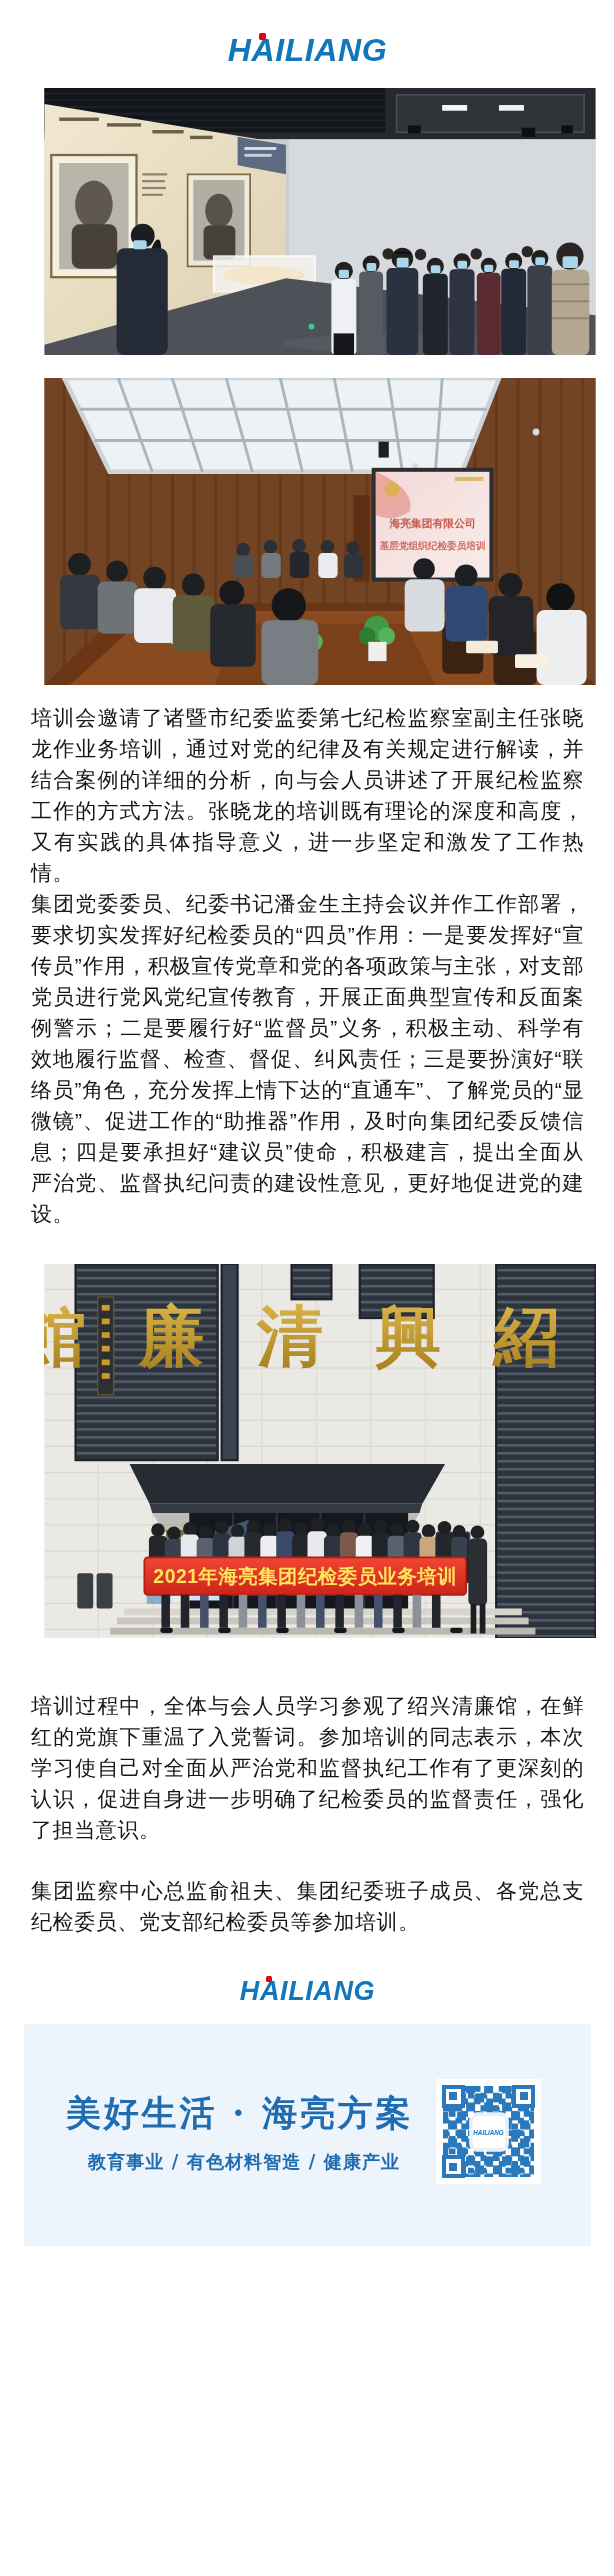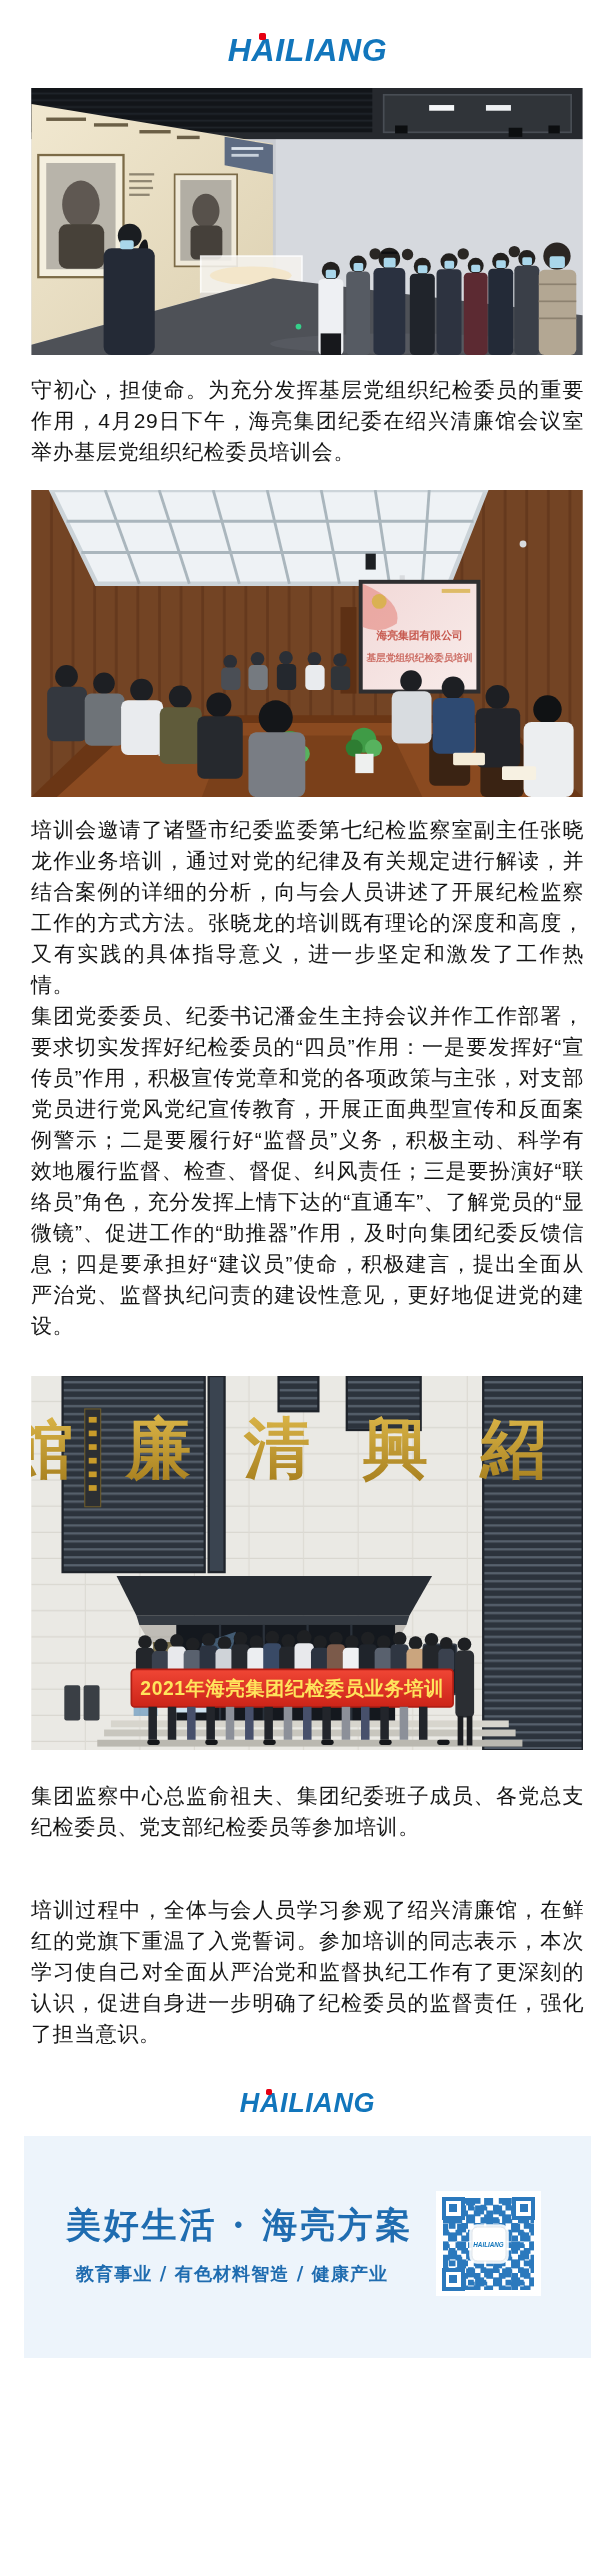--- a/index.html
+++ b/index.html
@@ -7,35 +7,35 @@
   
   .logo-row{display:flex;justify-content:center;align-items:center;}
   .logo-top{padding-top:36px;height:28.5px;margin-bottom:23px;}
   .logo-bottom{margin-top:42px;height:25px;}
   .logo-mark{position:relative;display:inline-block;font-family:"Liberation Sans",sans-serif;
              font-style:italic;font-weight:800;color:#1276bc;letter-spacing:0.6px;line-height:1;}
   .logo-top  .logo-mark{font-size:32px;}
   .logo-bottom .logo-mark{font-size:27px;}
   .logo-dot{position:absolute;top:-1.1px;left:0.98em;width:0.22em;height:0.22em;background:#e60012;border-radius:1.7px;}
   
-  .photo{display:block;margin:0 31px;font-size:0;line-height:0;}
+  .photo{display:block;margin:0 44px;font-size:0;line-height:0;}
   .photo svg{display:block;}
   .photo-1{margin-top:0;}
   .photo-2{margin-top:23px;}
   .photo-3{margin-top:35px;}
   
   .para{margin:0 31px;font-size:21px;line-height:31px;letter-spacing:0.6px;color:#161616;
         text-align:justify;text-justify:inter-ideograph;word-break:break-all;}
   .p1{margin-top:19.3px;} .p2{margin-top:17px;} .p3{}
   .p4{margin-top:33px;} .p5{margin-top:52px;} .p6{margin-top:30px;}
   
   .footer{margin:20.5px 24px 0 24px;height:222px;background:#edf4fb;position:relative;}
   .footer-slogan{position:absolute;left:42px;top:66px;font-family:"DejaVu Serif",serif;
                  font-weight:bold;font-size:35px;color:#1f6cb0;letter-spacing:2.8px;white-space:nowrap;}
-  .footer-industries{position:absolute;left:52px;top:126px;font-family:"DejaVu Serif",serif;
+  .footer-industries{position:absolute;left:64px;top:126px;font-family:"DejaVu Serif",serif;
                  font-weight:bold;font-size:18px;color:#1f6cb0;letter-spacing:1.1px;white-space:nowrap;}
   .qr-card{position:absolute;right:50px;top:55px;width:105px;height:105px;background:#ffffff;}
   .qr-pattern{position:absolute;left:6.8px;top:6.8px;right:6.8px;bottom:6.8px;
       background-image:
         repeating-conic-gradient(#2b79bd 0% 25%, rgba(0,0,0,0) 0% 50%),
         repeating-conic-gradient(#2b79bd 0% 25%, rgba(0,0,0,0) 0% 50%);
       background-size:12.5px 12.5px, 18px 18px;
       background-position:0 0, 5.1px 7.4px;}
   .qr-finder{position:absolute;width:23px;height:23px;border:4px solid #2b79bd;background:#ffffff;
              display:flex;align-items:center;justify-content:center;box-sizing:border-box;}
@@ -187,21 +187,20 @@
             <rect x="912" y="296" width="27" height="21" rx="4" fill="#a9d6ea"></rect>
             <rect x="893" y="320" width="66" height="150" rx="10" fill="#b3a793"></rect>
             <rect x="893" y="344" width="66" height="3" fill="#8d8270"></rect>
             <rect x="893" y="374" width="66" height="3" fill="#8d8270"></rect>
             <rect x="893" y="404" width="66" height="3" fill="#8d8270"></rect>
           </g>
       </g>
     </svg>
   </figure>
 
-  <p class="para p1">守初心，担使命。为充分发挥基层党组织纪检委员的重要作用，4月29日下午，海亮集团纪委在绍兴清廉馆会议室举办基层党组织纪检委员培训会。</p>
 
   <figure class="photo photo-2">
     <svg width="552" height="307" viewBox="0 0 970 540">
       <defs>
         <pattern id="wood" width="38" height="40" patternUnits="userSpaceOnUse">
           <rect width="38" height="40" fill="#734424"></rect>
             <rect x="33" width="5" height="40" fill="#65391d"></rect>
         </pattern>
         <linearGradient id="slide" x1="0" y1="0" x2="1" y2="1">
           <stop offset="0" stop-color="#f2d9d8"></stop>
@@ -497,22 +496,22 @@
             <rect x="306" y="640" width="22" height="9" rx="4"></rect>
           <rect x="408" y="640" width="22" height="9" rx="4"></rect>
             <rect x="510" y="640" width="22" height="9" rx="4"></rect>
           <rect x="612" y="640" width="22" height="9" rx="4"></rect>
             <rect x="714" y="640" width="22" height="9" rx="4"></rect>
         </g>
       </g>
     </svg>
   </figure>
 
+  <p class="para p5">培训过程中，全体与会人员学习参观了绍兴清廉馆，在鲜红的党旗下重温了入党誓词。参加培训的同志表示，本次学习使自己对全面从严治党和监督执纪工作有了更深刻的认识，促进自身进一步明确了纪检委员的监督责任，强化了担当意识。</p>
   <p class="para p6">集团监察中心总监俞祖夫、集团纪委班子成员、各党总支纪检委员、党支部纪检委员等参加培训。</p>
-  <p class="para p5">培训过程中，全体与会人员学习参观了绍兴清廉馆，在鲜红的党旗下重温了入党誓词。参加培训的同志表示，本次学习使自己对全面从严治党和监督执纪工作有了更深刻的认识，促进自身进一步明确了纪检委员的监督责任，强化了担当意识。</p>
 
   <div class="logo-row logo-bottom">
     <span class="logo-mark">
       <span>HAILIANG</span>
       <i class="logo-dot"></i>
     </span>
   </div>
 
   <div class="footer">
     <div class="footer-slogan">美好生活 · 海亮方案</div>

